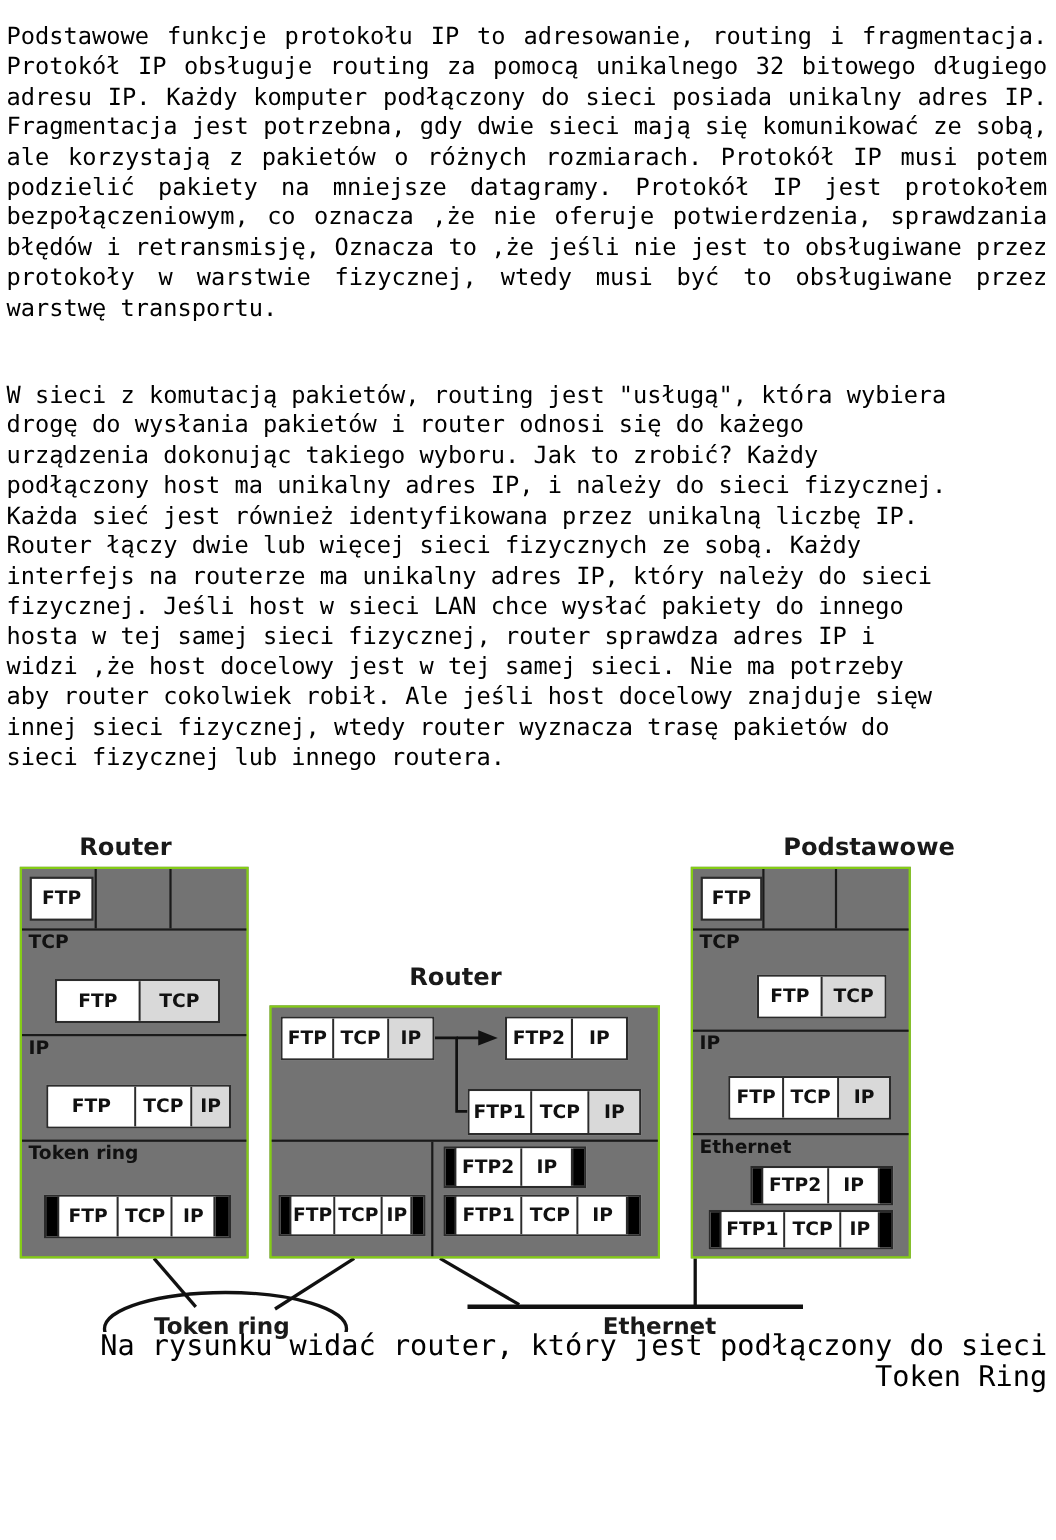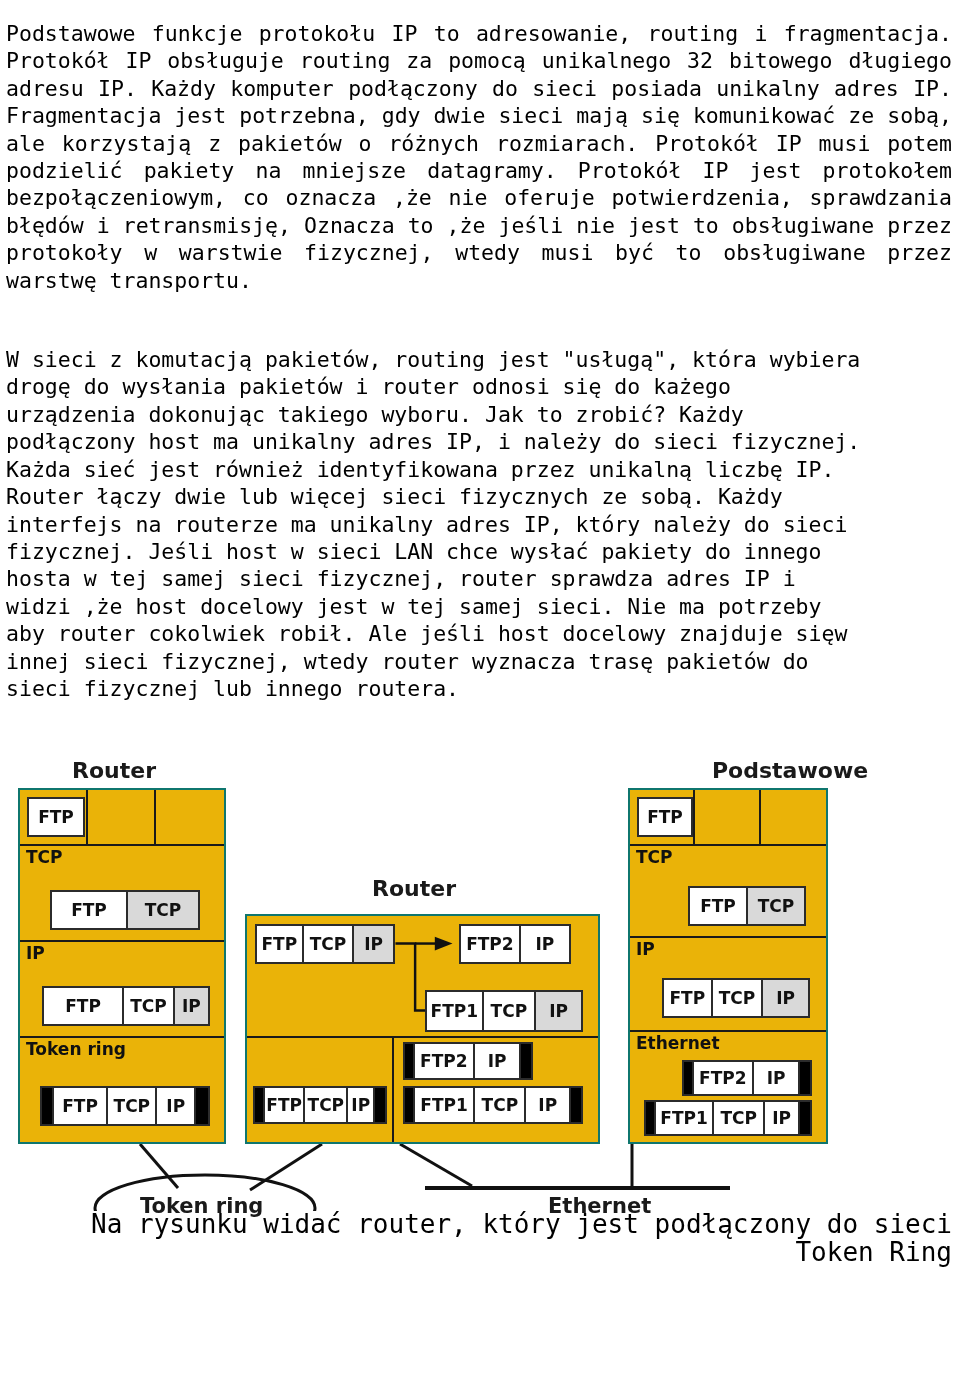--- a/index.html
+++ b/index.html
@@ -49,22 +49,22 @@
   .dg-label{
     position:absolute;
     font-family:"DejaVu Sans","Liberation Sans",sans-serif;
     font-size:22px;
     font-weight:600;
     color:#1a1a1a;
     white-space:nowrap;
   }
   .host-box{
     position:absolute;
-    border:2px solid #0f766e;
-    background:#eab308;
+    border:2px solid #84cc16;
+    background:#737373;
     box-sizing:border-box;
   }
   .layer{
     position:relative;
     border-bottom:2px solid #1a1a1a;
     box-sizing:border-box;
   }
   .layer.last{border-bottom:none;}
   .layer-name{
     position:absolute;

